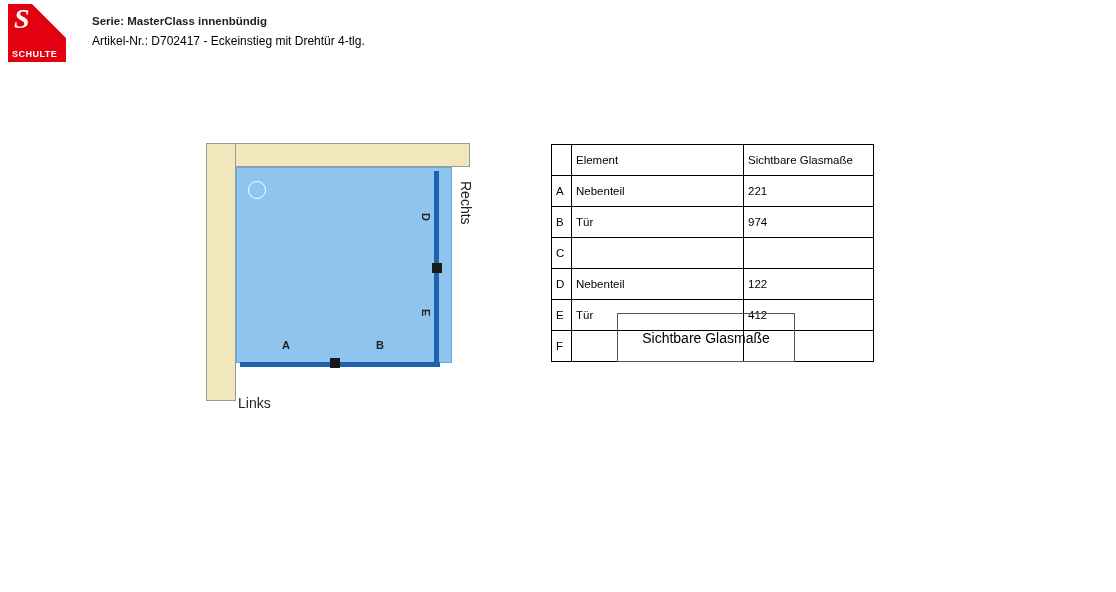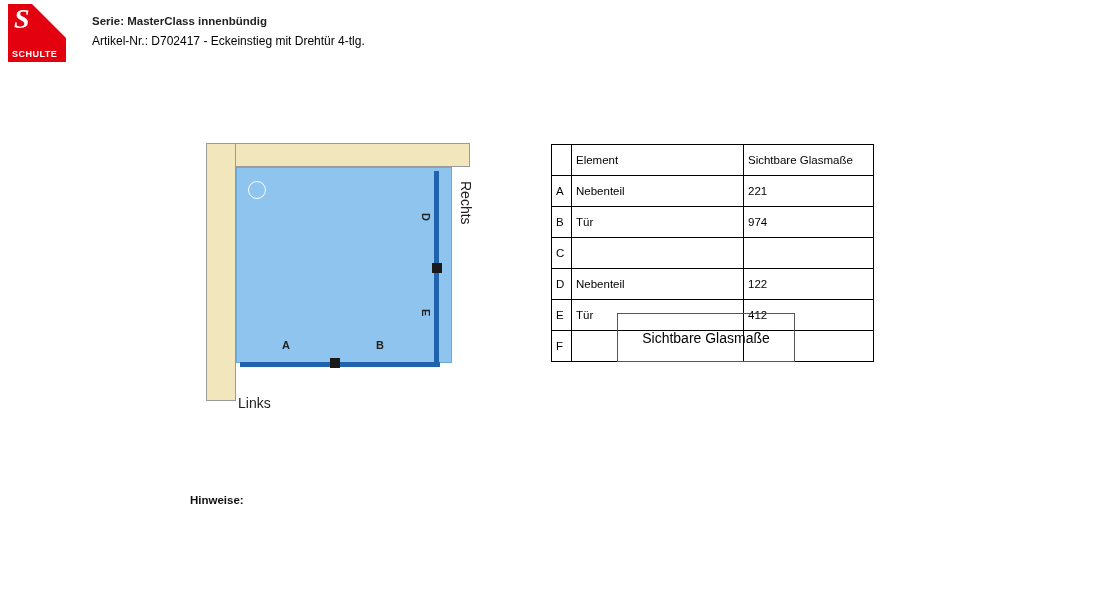--- a/index.html
+++ b/index.html
@@ -333,14 +333,13 @@
       </tr>
     </tbody>
   </table>
 </div>
 
 <div class="caption-box">
   <span>Sichtbare Glasmaße</span>
 </div>
 
 <div class="notes">
-  <div class="title">Hinweise:</div>
 </div>
 
 </body></html>

